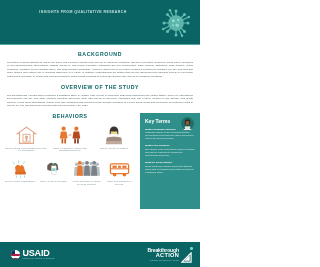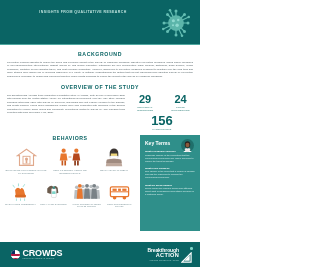--- a/index.html
+++ b/index.html
@@ -148,36 +148,20 @@
 
   <div class="bg-sec">
     <div class="section-h">BACKGROUND</div>
     <div class="body-txt">Prevention remains essential to reduce the social and economic impact of the COVID-19 pandemic worldwide. Effective prevention measures (called barrier measures or non-pharmaceutical interventions) against COVID-19 and similar respiratory pathogens are well documented: mask wearing, distancing, hand hygiene, crowd avoidance, limitation of non-essential travel, and post-exposure quarantine. However, adherence to preventive measures is difficult to maintain over the long term and many studies have shown low or declining adherence in a variety of settings. Understanding the factors that prevent individuals from adopting COVID-19 prevention behaviors is necessary to design and implement effective public health programs to reduce the impact of the COVID-19 pandemic worldwide.</div>
   </div>
 
   <div class="ov-sec">
     <div class="ov-head">OVERVIEW OF THE STUDY</div>
     <div class="ov-body">
       <div class="ov-txt">The Breakthrough ACTION team conducted a qualitative study in Abidjan, Côte d'Ivoire in November 2020 with funding from the United States Agency for International Development (USAID). The study included individual interviews (IDIs) with COVID-19 survivors, individuals who lost a family member to the disease, and health workers. Focus group discussions (FGDs) were also conducted with members of the general population to explore social norms and community perceptions related to COVID-19. The research team collected data from November 9-20, 2020.</div>
-      <div class="stats">
-        <div class="stat-row">
-          <div class="stat">
-            <div class="num">29</div>
-            <div class="lbl">INDIVIDUAL INTERVIEWS</div>
-          </div>
-          <div class="stat">
-            <div class="num">24</div>
-            <div class="lbl">GROUP DISCUSSIONS</div>
-          </div>
-        </div>
-        <div class="stat-big">
-          <div class="num">156</div>
-          <div class="lbl">PARTICIPANTS</div>
-        </div>
-      </div>
     </div>
   </div>
 
   <div class="beh-wrap">
     <div class="beh-left">
       <div class="beh-head">BEHAVIORS</div>
 
       <div class="beh-row">
         <div class="beh">
           <div class="ic">
@@ -320,21 +304,21 @@
     </div>
   </div>
 
   <div class="footer">
     <div class="usaid">
       <div class="usaid-seal">
         <div class="stripes"></div>
           <div class="canton"></div>
       </div>
       <div class="usaid-txt">
-        <div class="usaid-name">CROWDS</div>
+        <div class="usaid-name">USAID</div>
         <div class="usaid-tag">FROM THE AMERICAN PEOPLE</div>
       </div>
     </div>
     <div class="bt">
       <div class="bt-txt">
         <div class="bt-1">Breakthrough</div>
         <div class="bt-2">ACTION</div>
         <div class="bt-3">IGNITING COLLECTIVE ACTION</div>
       </div>
       <div class="bt-mark">

